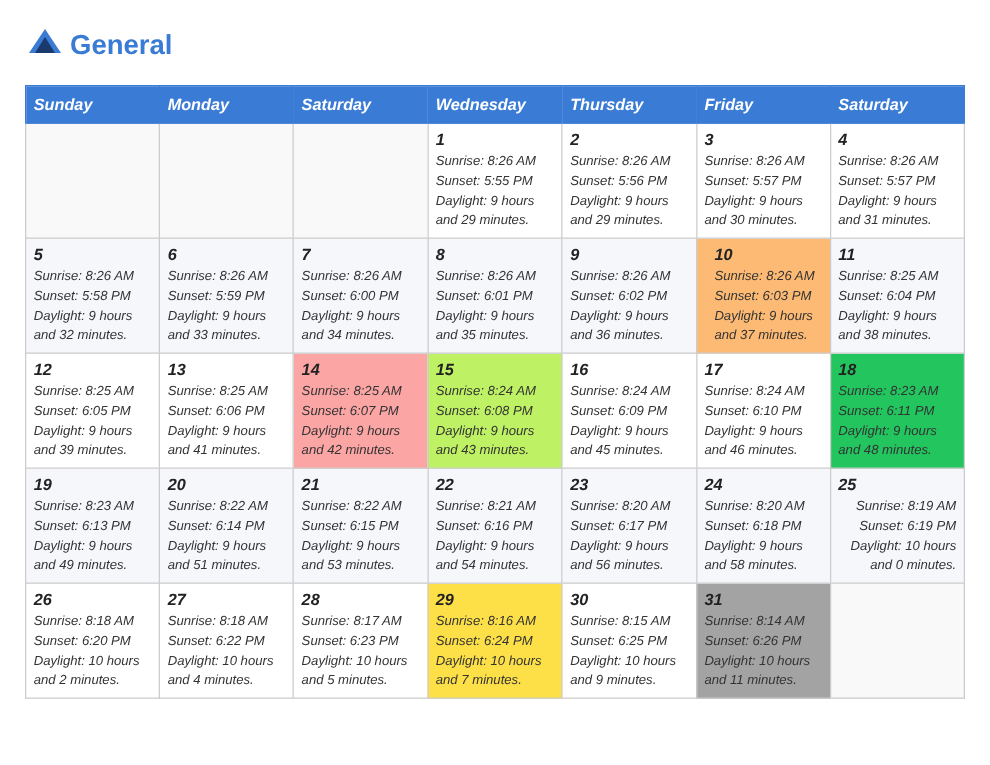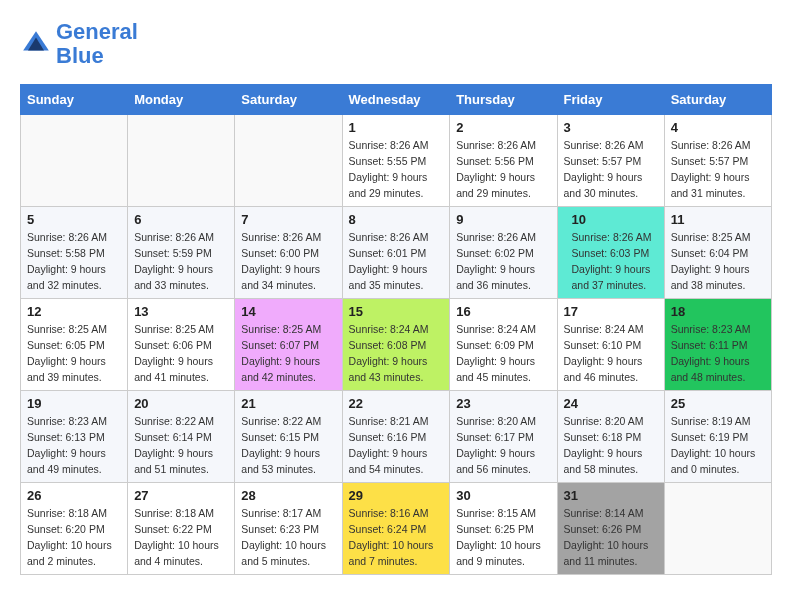--- a/index.html
+++ b/index.html
@@ -43,20 +43,21 @@
       color: #1a1a2e;
     }
     .location {
       font-size: 16px;
       color: #444;
     }
     .calendar {
       width: 100%;
       border-collapse: collapse;
       border: 1px solid #ccc;
+      font-style: italic;
     }
     .calendar th {
       background: #3a7bd5;
       color: #fff;
       font-size: 13px;
       font-weight: bold;
       padding: 7px 6px;
       text-align: left;
       border: 1px solid #3a7bd5;
     }
@@ -90,21 +91,20 @@
 <body>
 
 <div class="header">
   <div class="logo">
     <svg class="logo-icon" viewBox="0 0 40 40">
       <polygon points="20,4 36,28 4,28" fill="#3a7bd5"></polygon>
       <polygon points="20,12 30,28 10,28" fill="#1a3a6e"></polygon>
     </svg>
     <div class="logo-text">
       <div><span>General</span></div>
-      <div><span style="color:#3a7bd5">Blue</span></div>
     </div>
   </div>
   <div class="title-block">
     <div class="month-title"></div>
     <div class="location"></div>
   </div>
 </div>
 
 <table class="calendar">
   <thead>
@@ -181,21 +181,21 @@
 Daylight: 9 hours
 and 35 minutes.</div>
         </td>
         <td style="background: rgb(245, 247, 251);">
           <span class="day-number">9</span>
           <div class="day-info" style="white-space: pre-line;">Sunrise: 8:26 AM
 Sunset: 6:02 PM
 Daylight: 9 hours
 and 36 minutes.</div>
         </td>
-        <td style="background: #5eead4; padding-left: 14px;">
+        <td style="background: #fdba74; padding-left: 14px;">
           <span class="day-number">10</span>
           <div class="day-info" style="white-space: pre-line;">Sunrise: 8:26 AM
 Sunset: 6:03 PM
 Daylight: 9 hours
 and 37 minutes.</div>
         </td>
         <td style="background: rgb(245, 247, 251);">
           <span class="day-number">11</span>
           <div class="day-info" style="white-space: pre-line;">Sunrise: 8:25 AM
 Sunset: 6:04 PM
@@ -211,21 +211,21 @@
 Daylight: 9 hours
 and 39 minutes.</div>
         </td>
         <td style="background: rgb(255, 255, 255);">
           <span class="day-number">13</span>
           <div class="day-info" style="white-space: pre-line;">Sunrise: 8:25 AM
 Sunset: 6:06 PM
 Daylight: 9 hours
 and 41 minutes.</div>
         </td>
-        <td style="background: #f0abfc;">
+        <td style="background: #fca5a5;">
           <span class="day-number">14</span>
           <div class="day-info" style="white-space: pre-line;">Sunrise: 8:25 AM
 Sunset: 6:07 PM
 Daylight: 9 hours
 and 42 minutes.</div>
         </td>
         <td style="background: #bef264;">
           <span class="day-number">15</span>
           <div class="day-info" style="white-space: pre-line;">Sunrise: 8:24 AM
 Sunset: 6:08 PM
@@ -292,21 +292,21 @@
         </td>
         <td style="background: rgb(245, 247, 251);">
           <span class="day-number">24</span>
           <div class="day-info" style="white-space: pre-line;">Sunrise: 8:20 AM
 Sunset: 6:18 PM
 Daylight: 9 hours
 and 58 minutes.</div>
         </td>
         <td style="background: rgb(245, 247, 251);">
           <span class="day-number">25</span>
-          <div class="day-info" style="white-space: pre-line;">Sunrise: 8:19 AM
+          <div class="day-info" style="white-space: pre-line; text-align: right;">Sunrise: 8:19 AM
 Sunset: 6:19 PM
 Daylight: 10 hours
 and 0 minutes.</div>
         </td>
       </tr>
       <tr>
         <td style="background: rgb(255, 255, 255);">
           <span class="day-number">26</span>
           <div class="day-info" style="white-space: pre-line;">Sunrise: 8:18 AM
 Sunset: 6:20 PM

